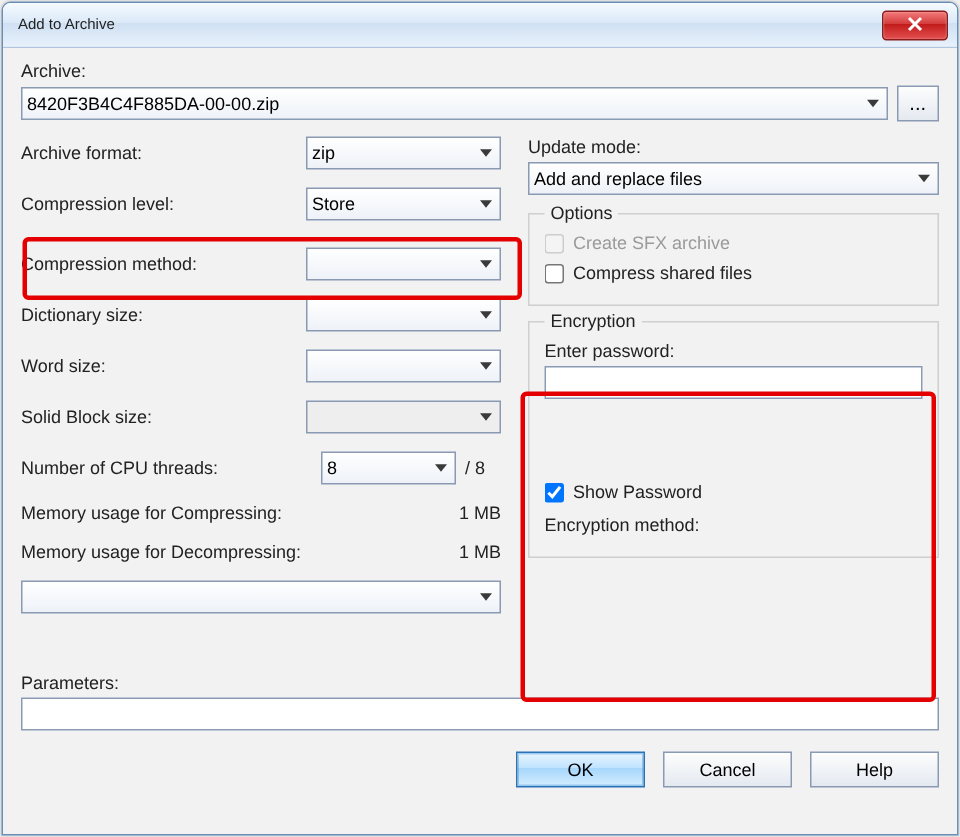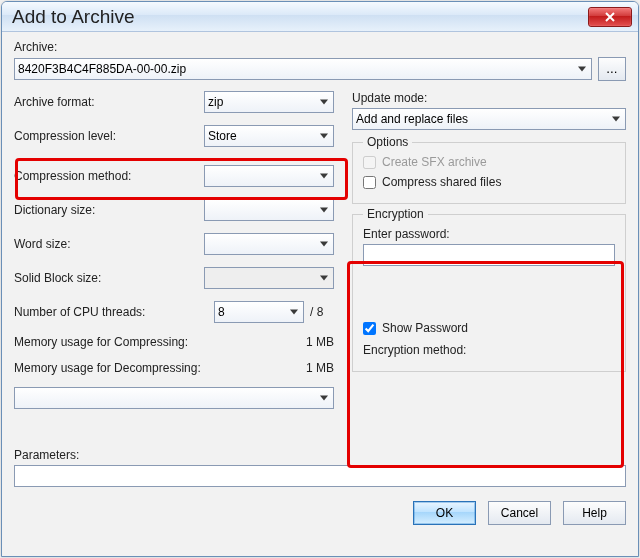--- a/index.html
+++ b/index.html
@@ -31,21 +31,21 @@
       background: linear-gradient(#f5faff, #dbe9f8 45%, #cfe0f3 46%, #e7f1fb);
       border-bottom: 1px solid #b0c4de;
       display: flex;
       align-items: center;
       justify-content: space-between;
       padding: 0 6px;
       border-radius: 5px 5px 0 0;
     }
     .titlebar .title {
       color: #222;
-      font-size: 19px;
+      font-size: 10px;
       padding-left: 4px;
     }
     .close-btn {
       width: 44px;
       height: 20px;
       border-radius: 3px;
       border: 1px solid #8b1a1a;
       background: linear-gradient(#f47a7a, #d13a3a 45%, #c21b1b 46%, #e35050);
       color: white;
       text-align: center;
@@ -190,21 +190,21 @@
     .params-row {
       margin-top: 27px;
     }
     .footer-btns {
       display: flex;
       justify-content: flex-end;
       gap: 12px;
       margin-top: 14px;
     }
     .btn {
-      width: 63px;
+      width: 86px;
       height: 24px;
       border: 1px solid #8a9ab3;
       background: linear-gradient(#fdfdfd,#e4e9f0);
       cursor: pointer;
       font: inherit;
     }
     .btn.primary {
       border: 1px solid #2a72b8;
       background: linear-gradient(#e9f5ff,#bfe3ff 45%,#a5d6fb 46%,#d5eeff);
       box-shadow: 0 0 0 1px rgba(60,140,210,0.4) inset;

